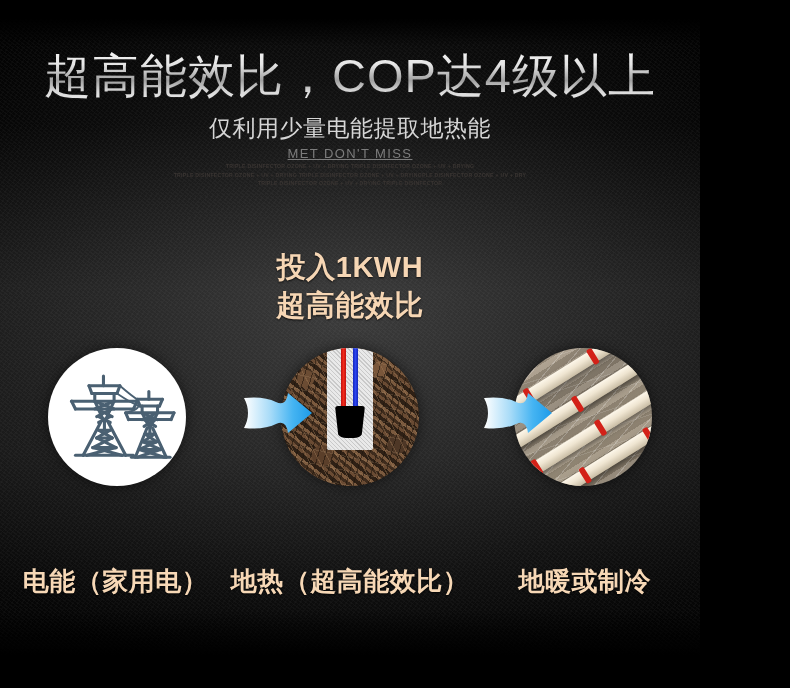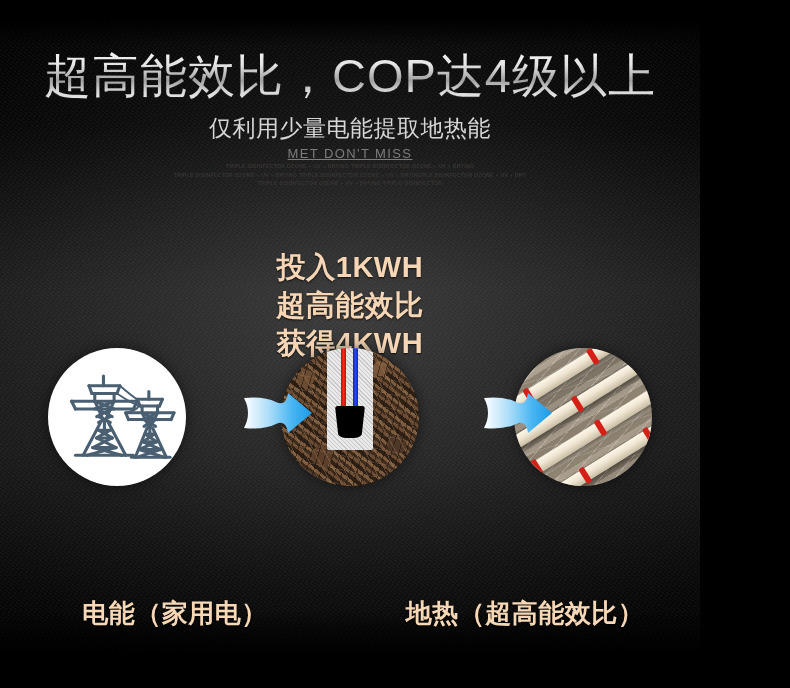--- a/index.html
+++ b/index.html
@@ -245,21 +245,20 @@
   .arrow-cell.a1 { left: 242px; }
   .arrow-cell.a2 { left: 482px; }
   .arrow-cell svg { width: 100%; height: 100%; display: block; }
 
   
   .steps-bottom {
     position: absolute;
     top: 563px;
     left: 0; right: 0;
     display: flex;
-    margin-top: 32px;
   }
   .steps-bottom .cell {
     flex: 1 1 0;
     text-align: center;
     font-size: 26px;
     line-height: 36px;
     font-weight: bold;
     color: #f7d8b6;
     letter-spacing: .5px;
     text-shadow: 0 1px 2px rgba(0,0,0,.8);
@@ -282,21 +281,20 @@
 
   <div class="microprint">
     <div>TRIPLE DISINFECTOR  OZONE + UV + DRYING  TRIPLE DISINFECTOR  OZONE + UV + DRYING</div>
     <div>TRIPLE DISINFECTOR  OZONE + UV + DRYING  TRIPLE DISINFECTOR  OZONE + UV + DRYINGPLE DISINFECTOR  OZONE + UV + DRY</div>
     <div>TRIPLE DISINFECTOR  OZONE + UV + DRYING  TRIPLE DISINFECTOR</div>
   </div>
 
   <div class="steps-top">
     <div class="cell">投入1KWH</div>
     <div class="cell">超高能效比</div>
-    <div class="cell">获得4KWH</div>
   </div>
 
   <div class="media-row">
 
     <div class="media-cell">
       <div class="circle pylons">
         <svg viewBox="0 0 120 100">
           <g stroke="#4a6072" stroke-width="3.2" fill="none" stroke-linecap="round">
 
             <path d="M45 8 L45 18"></path>
@@ -408,15 +406,16 @@
           <stop offset="100%" stop-color="#1d9ae8"></stop>
         </linearGradient>
       </defs>
       <path d="M2 16 Q22 14 34 20 Q44 25 46 11 L70 31 L46 51 Q44 37 34 42 Q22 48 2 46 Q10 31 2 16 Z" fill="url(#ag2)"></path>
     </svg>
   </div>
 
   <div class="steps-bottom">
     <div class="cell">电能（家用电）</div>
     <div class="cell">地热（超高能效比）</div>
+    <div class="cell">地暖或制冷</div>
   </div>
 
 </div>
 
 </body></html>

